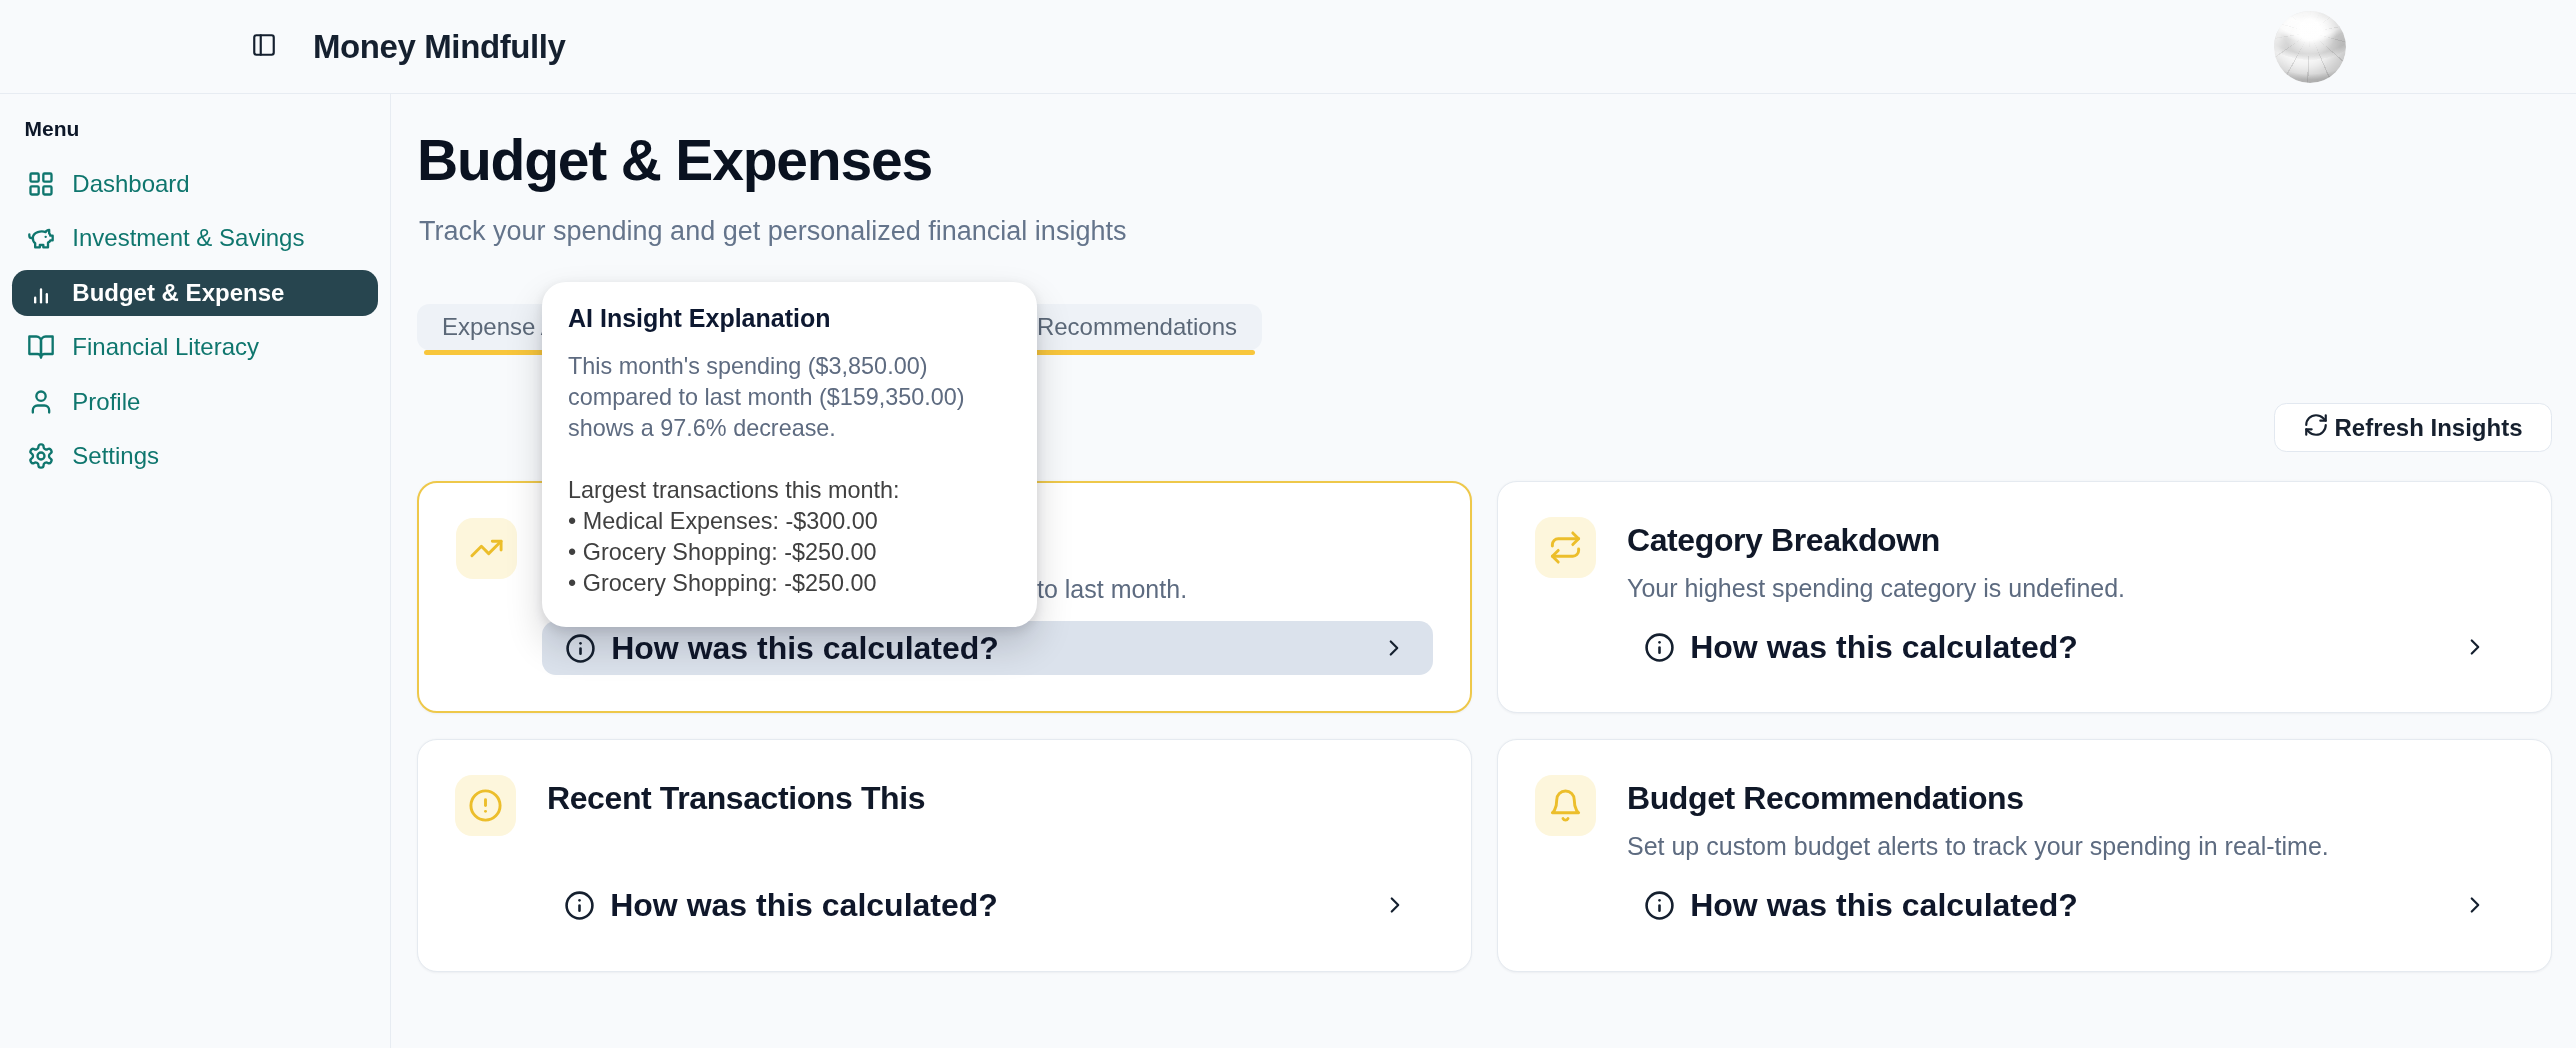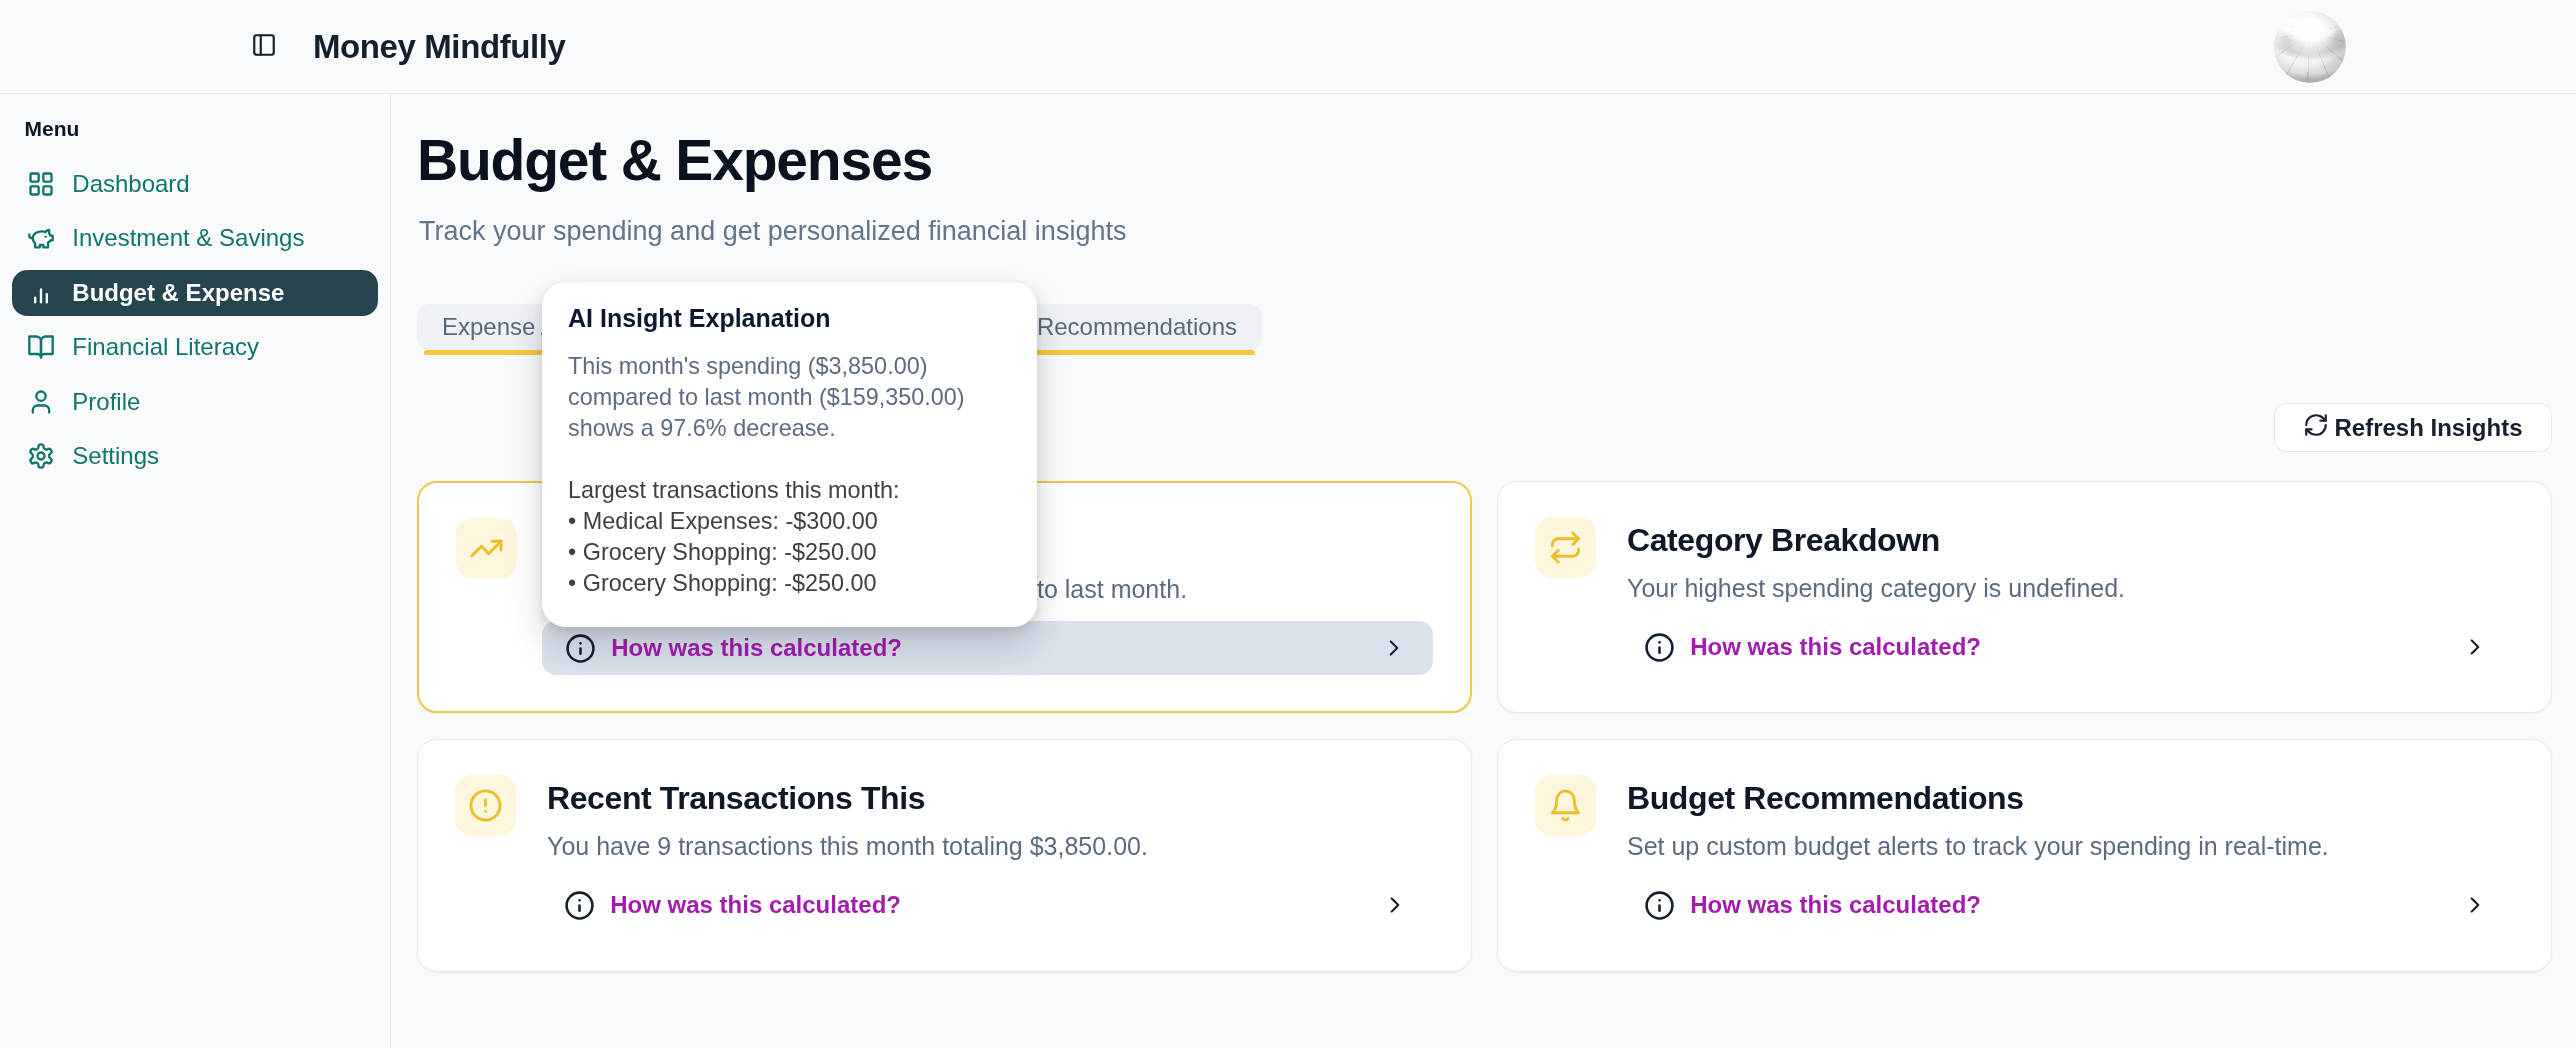--- a/index.html
+++ b/index.html
@@ -63,21 +63,21 @@
             display:flex;align-items:center;justify-content:center;color:#ecbe2b;}
   .icon-box svg{width:35px;height:35px;}
   .card-content{position:absolute;left:129px;top:0;right:37px;bottom:0;}
   .card-title{position:absolute;left:0;top:40px;font-size:32px;font-weight:700;letter-spacing:-0.4px;color:#101828;}
   .card-body{position:absolute;left:0;top:92px;font-size:25px;color:#5d6b80;}
   .body-fragment{position:absolute;left:489px;top:92px;font-size:25px;color:#5d6b80;}
   .calc-row{position:absolute;left:-6.1px;right:0;top:138px;height:54px;border-radius:14px;display:flex;
             align-items:center;gap:15.3px;padding:0 26px 0 23px;cursor:pointer;box-sizing:border-box;}
   .calc-row.highlighted{background:#dbe2ec;}
   .calc-row .info-ic{width:31px;height:31px;flex:0 0 31px;color:#15202f;}
-  .calc-row .label{font-size:24px;font-weight:700;color:#a21caf;}
+  .calc-row .label{font-size:32px;font-weight:700;color:#0f172a;}
   .calc-row .chev{margin-left:auto;width:26px;height:26px;color:#15202f;}
 
   
   .popover{position:absolute;left:542px;top:282px;width:495px;min-height:337px;background:#ffffff;
            border-radius:24px;padding:21.5px 26px 28px;box-sizing:border-box;z-index:40;
            box-shadow:0 18.4px 37px rgba(2,8,20,.16), 0 3.1px 10.7px rgba(2,8,20,.10);}
   .pop-title{font-size:25px;font-weight:700;color:#0d1830;margin-bottom:18.4px;}
   .pop-para{font-size:23.4px;line-height:31px;color:#5e6b80;}
   .pop-list{margin-top:31px;font-size:23.4px;line-height:31px;color:#404040;}
 </style>
@@ -252,21 +252,20 @@
     <section class="card card-3">
       <div class="icon-box">
         <svg viewBox="0 0 24 24" fill="none" stroke="currentColor" stroke-width="2" stroke-linecap="round" stroke-linejoin="round">
             <circle cx="12" cy="12" r="10"></circle>
             <line x1="12" y1="8" x2="12" y2="12"></line>
             <line x1="12" y1="16" x2="12.01" y2="16"></line>
           </svg>
       </div>
       <div class="card-content">
         <div class="card-title">Recent Transactions This</div>
-        <div class="card-body">You have 9 transactions this month totaling $3,850.00.</div>
         <div class="calc-row">
           <span class="info-ic">
             <svg viewBox="0 0 24 24" fill="none" stroke="currentColor" stroke-width="2" stroke-linecap="round" stroke-linejoin="round" width="31" height="31">
                 <circle cx="12" cy="12" r="10"></circle>
                 <line x1="12" y1="16" x2="12" y2="12"></line>
                 <line x1="12" y1="8" x2="12.01" y2="8"></line>
               </svg>
           </span>
           <span class="label">How was this calculated?</span>
           <span class="chev">

